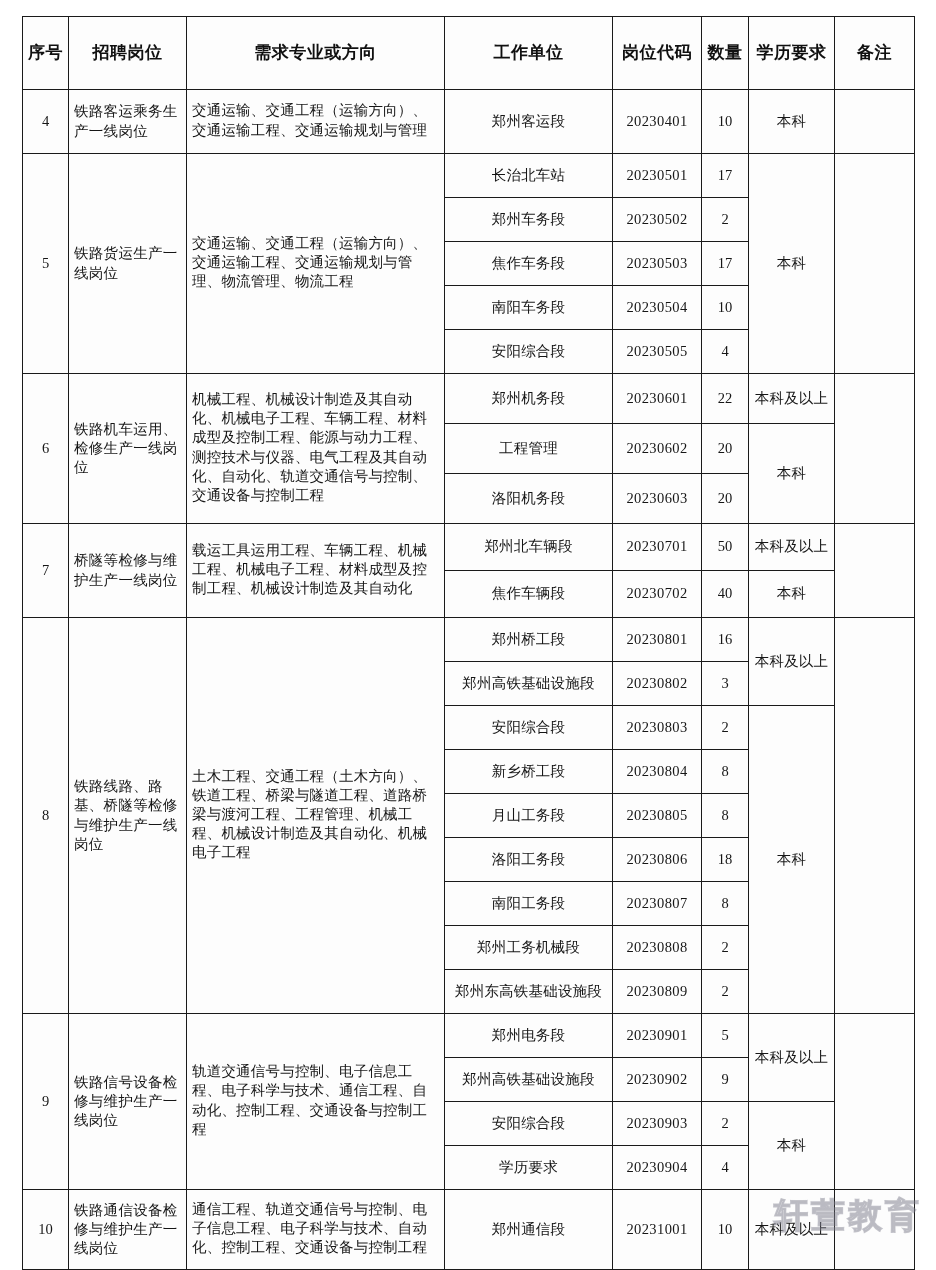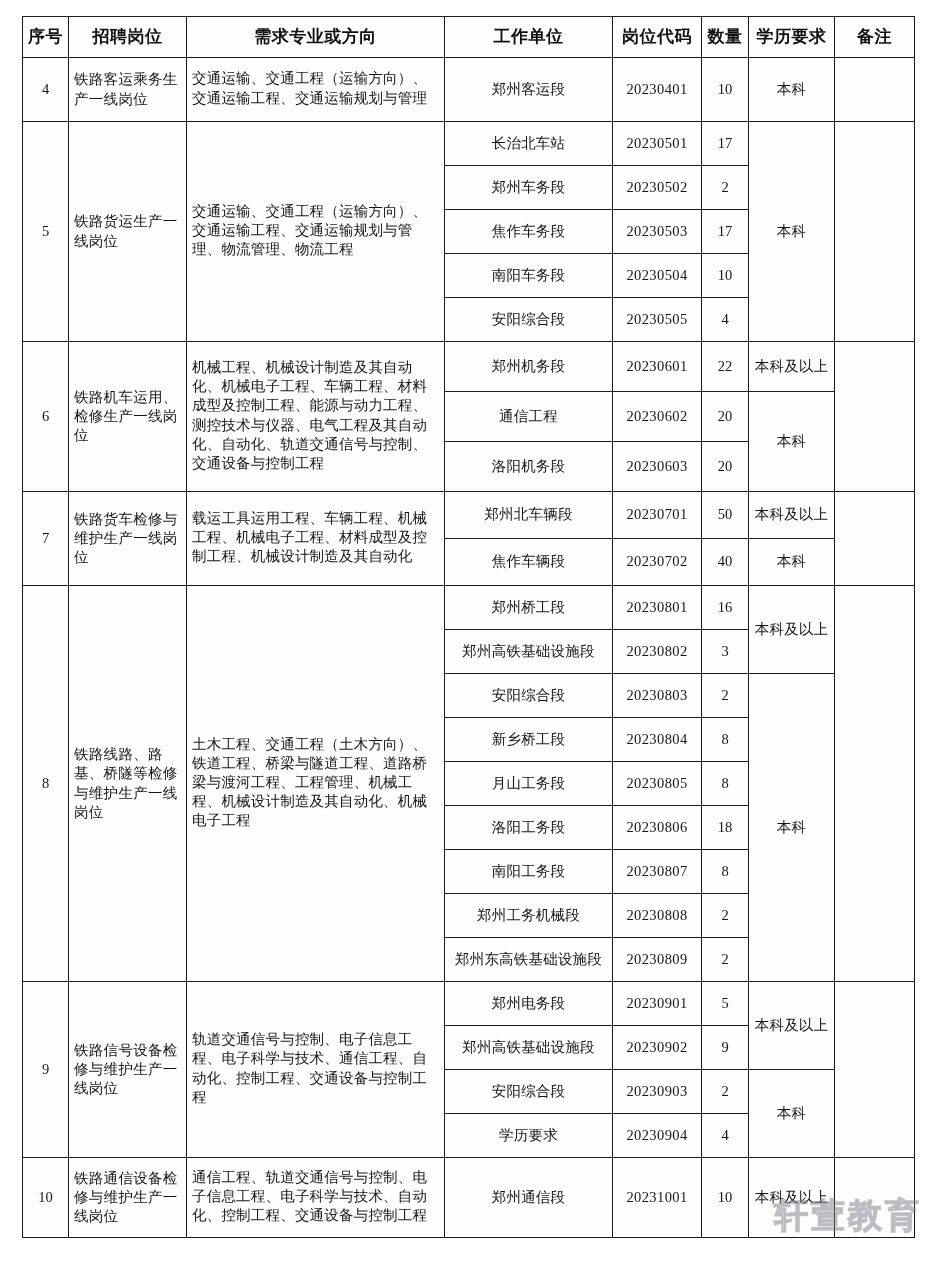--- a/index.html
+++ b/index.html
@@ -47,21 +47,21 @@
     background: #fdfdfd;
   }
 
   
   table.jobs thead th {
     text-align: center;
     font-weight: 700;
     font-size: 17px;
     letter-spacing: 0.5px;
     height: 40px;
-    padding: 0 2px;
+    padding: 16px 2px;
     color: #101010;
   }
 
   
   col.c-seq    { width: 46px;  }
   col.c-post   { width: 118px; }
   col.c-major  { width: 258px; }
   col.c-unit   { width: 168px; }
   col.c-code   { width: 89px;  }
   col.c-qty    { width: 47px;  }
@@ -167,33 +167,33 @@
           <td class="seq" rowspan="3">6</td>
           <td class="post" rowspan="3">铁路机车运用、检修生产一线岗位</td>
           <td class="major" rowspan="3">机械工程、机械设计制造及其自动化、机械电子工程、车辆工程、材料成型及控制工程、能源与动力工程、测控技术与仪器、电气工程及其自动化、自动化、轨道交通信号与控制、交通设备与控制工程</td>
           <td class="unit">郑州机务段</td>
           <td class="code">20230601</td>
           <td class="qty">22</td>
           <td class="edu" rowspan="1">本科及以上</td>
           <td class="note" rowspan="3">&nbsp;</td>
         </tr>
         <tr style="height: 50px;">
-          <td class="unit">通信工程</td>
+          <td class="unit">工程管理</td>
           <td class="code">20230602</td>
           <td class="qty">20</td>
           <td class="edu" rowspan="2">本科</td>
         </tr>
         <tr style="height: 50px;">
           <td class="unit">洛阳机务段</td>
           <td class="code">20230603</td>
           <td class="qty">20</td>
         </tr>
         <tr style="height: 47px;">
           <td class="seq" rowspan="2">7</td>
-          <td class="post" rowspan="2">铁路货车检修与维护生产一线岗位</td>
+          <td class="post" rowspan="2">桥隧等检修与维护生产一线岗位</td>
           <td class="major" rowspan="2">载运工具运用工程、车辆工程、机械工程、机械电子工程、材料成型及控制工程、机械设计制造及其自动化</td>
           <td class="unit">郑州北车辆段</td>
           <td class="code">20230701</td>
           <td class="qty">50</td>
           <td class="edu" rowspan="1">本科及以上</td>
           <td class="note" rowspan="2">&nbsp;</td>
         </tr>
         <tr style="height: 47px;">
           <td class="unit">焦作车辆段</td>
           <td class="code">20230702</td>

